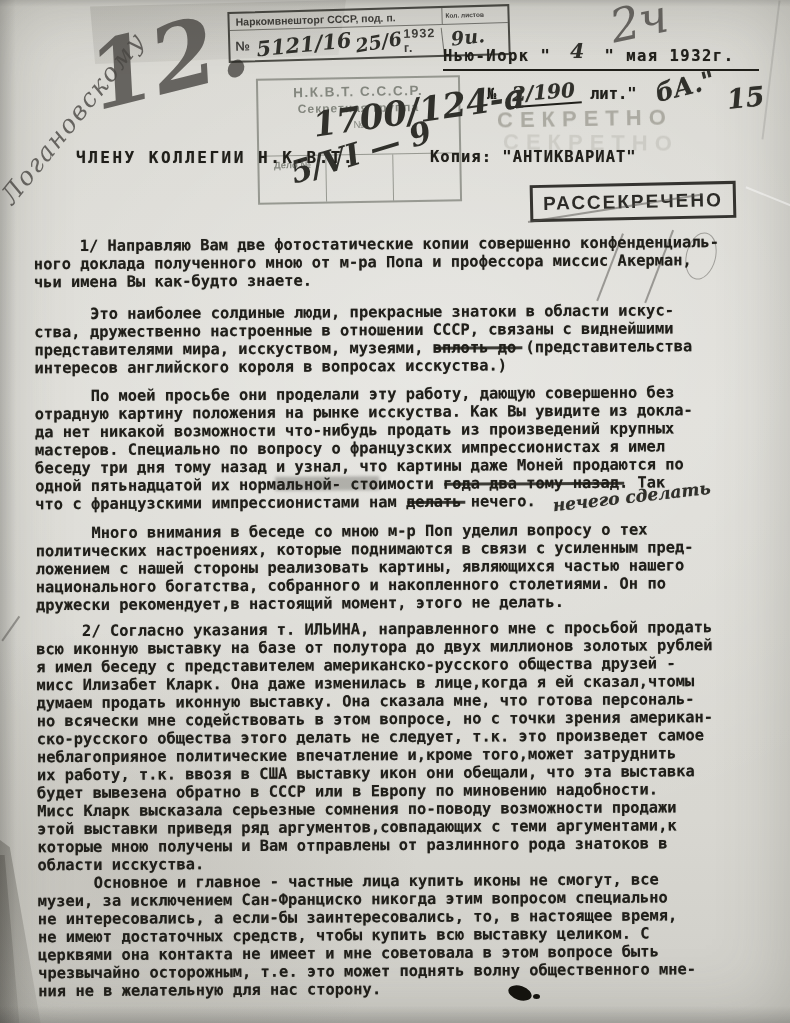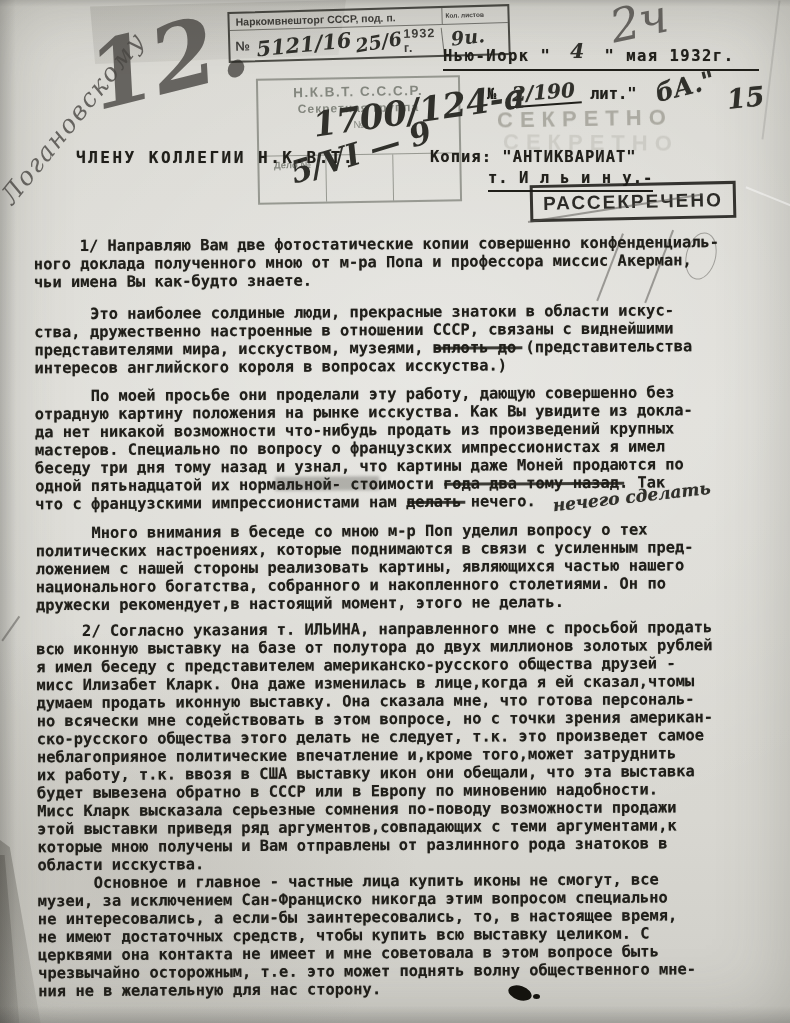--- a/index.html
+++ b/index.html
@@ -134,21 +134,20 @@
 
   <div class="hw hw-file">1700/124-а</div>
   <div class="hw hw-datemark">5/VI — 9</div>
 
   <div class="addressee typed">
     <div>ЧЛЕНУ КОЛЛЕГИИ Н.К.В.Т.</div>
   </div>
 
   <div class="copyblock typed">
     <div>Копия: "АНТИКВАРИАТ"</div>
-    <div class="copy2">т. И л ь и н у.-</div>
   </div>
 
   <div class="declassified">РАССЕКРЕЧЕНО</div>
 
   <div class="pline" style="left:528px;top:221px;width:176px;transform:rotate(-9deg);"></div>
   <div class="pline" style="left:597px;top:300px;width:72px;transform:rotate(-69deg);"></div>
   <div class="pline" style="left:645px;top:302px;width:78px;transform:rotate(-69deg);"></div>
   <div class="ploop" style="left:686px;top:232px;width:28px;height:46px;transform:rotate(14deg);"></div>
   <div class="pline" style="left:2px;top:640px;width:30px;transform:rotate(-55deg);"></div>
 

